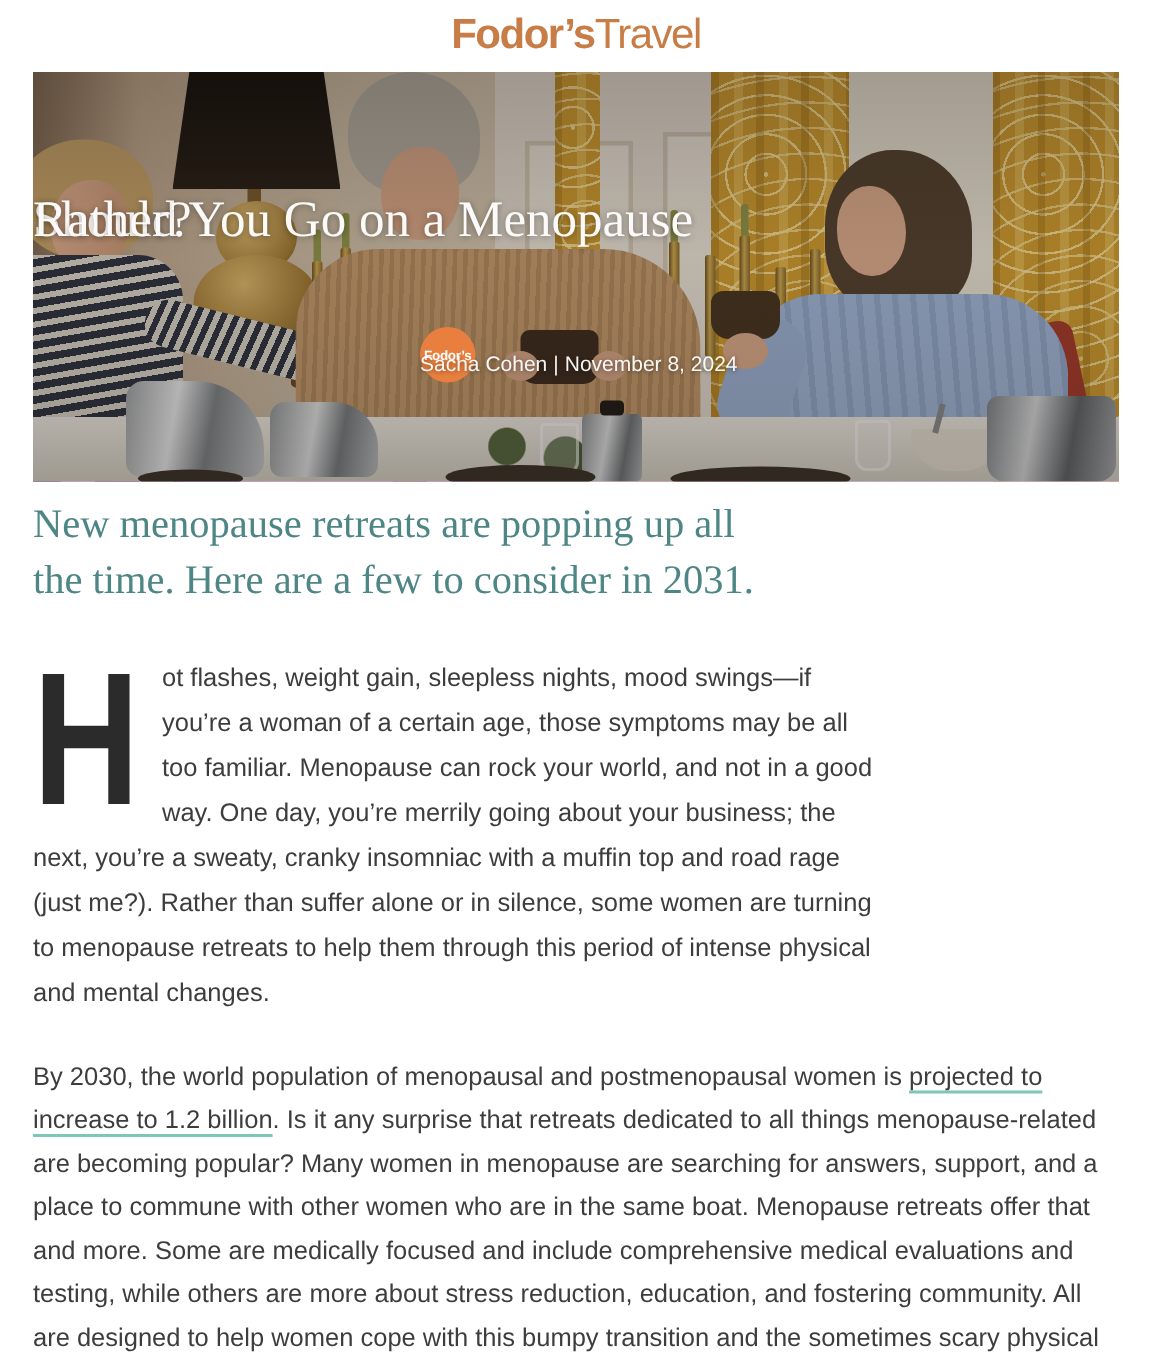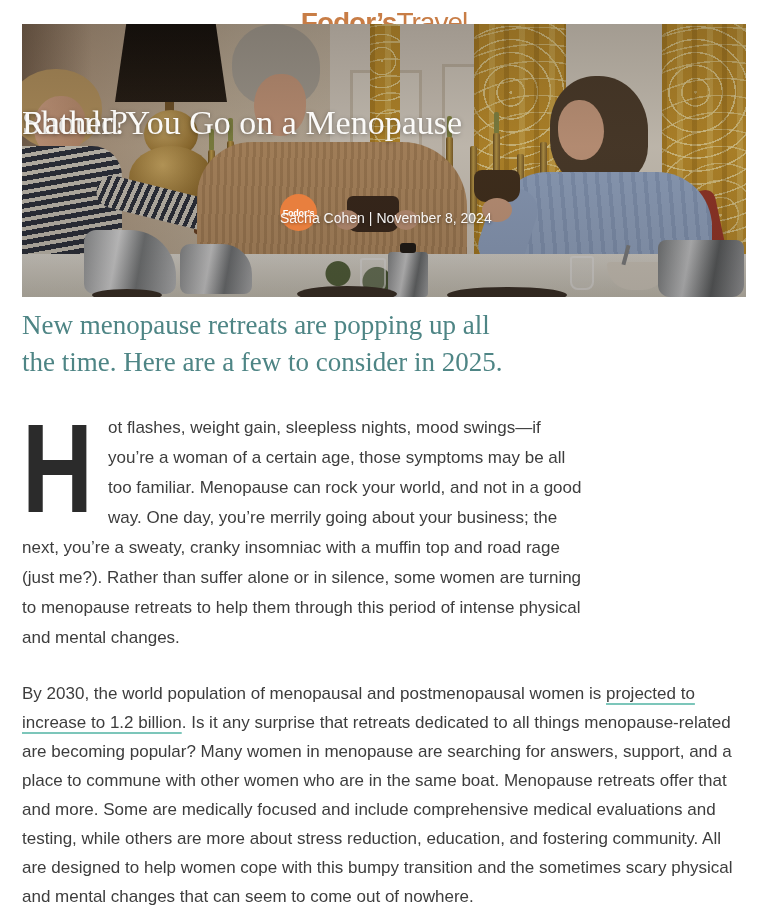--- a/index.html
+++ b/index.html
@@ -2,21 +2,21 @@
 <html><head>
 <meta charset="utf-8">
 <style>
   * { margin:0; padding:0; box-sizing:border-box; }
   html,body { background:#ffffff; }
   body {
     width:768px; height:912px; margin:0 auto; overflow:hidden;
     font-family:"Liberation Sans", sans-serif; color:#3d3d3d;
   }
   
-  .site-header { text-align:center; padding-top:7px; height:24px; }
+  .site-header { text-align:center; padding-top:7px; height:48px; }
   .logo { display:inline-block; text-decoration:none; color:#c87d46; font-size:28px; letter-spacing:-1px; cursor:pointer; }
   .logo .bold { font-weight:700; }
   .logo .light { font-weight:400; }
   
   .hero { position:relative; width:724px; height:273px; margin:0 22px; overflow:hidden; background:#a21caf; }
   .hero div { position:absolute; }
   .wall { inset:0; background:linear-gradient(100deg,#b4997e 0%,#cdbda6 28%,#d9cdbb 55%,#c8b69d 100%); }
   .left-shade { left:0; top:0; width:70px; height:273px; background:linear-gradient(90deg,rgba(62,45,32,.45),rgba(62,45,32,0)); }
   .door { left:308px; top:0; width:200px; height:273px; background:#e4dcd0; }
   .door-panel { border:3px solid #cfc4b2; background:#e9e2d6; }
@@ -189,20 +189,20 @@
     <div class="byline">
       <div class="avatar">Fodor’s</div>
       <div class="byline-text">
         <span>Sacha Cohen</span><span>|</span><span>November 8, 2024</span>
       </div>
     </div>
   </div>
 </figure>
 
 <main class="article">
-  <h2 class="dek">New menopause retreats are popping up all the time. Here are a few to consider in 2025.</h2>
+  <h2 class="dek">New menopause retreats are popping up all the time. Here are a few to consider in 2031.</h2>
   <p class="p1">
     <span class="dropcap">H</span><span>ot flashes, weight gain, sleepless nights, mood swings—if you’re a woman of a certain age, those symptoms may be all too familiar. Menopause can rock your world, and not in a good way. One day, you’re merrily going about your business; the next, you’re a sweaty, cranky insomniac with a muffin top and road rage (just me?). Rather than suffer alone or in silence, some women are turning to menopause retreats to help them through this period of intense physical and mental changes.</span>
   </p>
   <p class="p2">
     <span>By 2030, the world population of menopausal and postmenopausal women is </span><a class="inline-link">projected to increase to 1.2 billion</a><span>. Is it any surprise that retreats dedicated to all things menopause-related are becoming popular? Many women in menopause are searching for answers, support, and a place to commune with other women who are in the same boat. Menopause retreats offer that and more. Some are medically focused and include comprehensive medical evaluations and testing, while others are more about stress reduction, education, and fostering community. All are designed to help women cope with this bumpy transition and the sometimes scary physical and mental changes that can seem to come out of nowhere.</span>
   </p>
 </main>
 
 </body></html>

